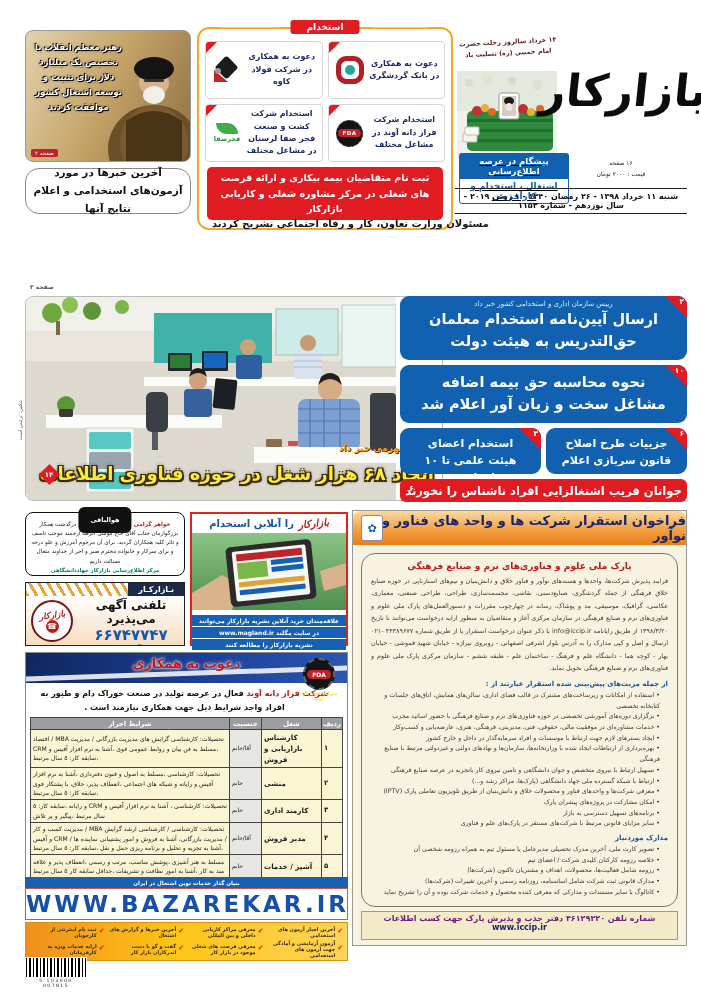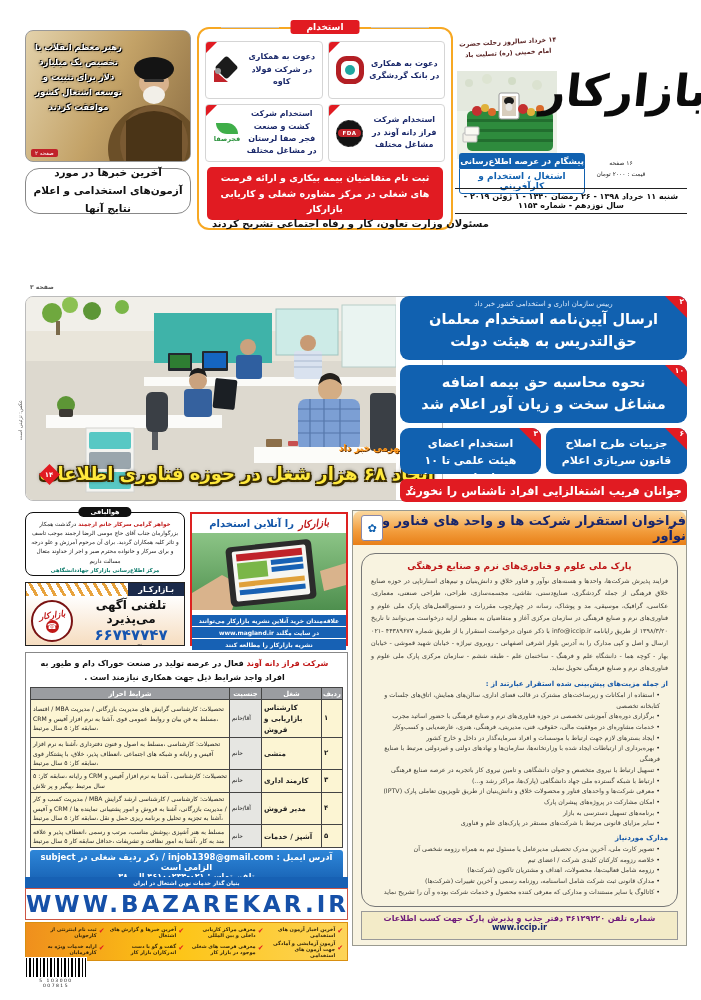--- a/index.html
+++ b/index.html
@@ -5,21 +5,21 @@
   * { margin:0; padding:0; box-sizing:border-box; }
   body { font-family:"DejaVu Sans", sans-serif; background:#888; }
   #page { position:relative; width:701px; height:1000px; background:#ffffff; margin:0 auto; overflow:hidden; }
   .rtl { direction:rtl; }
 
   
   .masthead { position:absolute; left:455px; top:25px; width:232px; height:189px; }
   .memorial { position:absolute; left:2px; top:12px; width:102px; font-size:6.5px; font-weight:bold; color:#5a2424; text-align:center; line-height:1.7; transform:rotate(-3deg); }
   .shrine { position:absolute; left:2px; top:46px; width:100px; height:88px; }
   .logo-big { position:absolute; right:0; top:6px; width:126px; height:118px; display:flex; align-items:center; justify-content:center; font-size:44px; font-weight:bold; color:#0b0b0b; transform:skewX(-6deg); letter-spacing:-2px; }
-  .tagline { position:absolute; left:4px; top:128px; width:126px; }
+  .tagline { position:absolute; left:4px; top:128px; width:110px;text-decoration:underline; }
   .tagline .t1 { background:#1161b0; color:#fff; font-size:8.5px; font-weight:bold; text-align:center; padding:2.5px 0; border-radius:3px 3px 0 0; }
   .tagline .t2 { background:#fff; color:#1161b0; font-size:9px; font-weight:bold; text-align:center; padding:2px 0; border:1.5px solid #1161b0; border-radius:0 0 3px 3px; }
   .issue-info { position:absolute; left:134px; top:132px; width:64px; font-size:6px; color:#222; text-align:center; line-height:1.9; }
   .date-bar { position:absolute; bottom:0; left:0; right:0; border-top:1.5px solid #222; border-bottom:1.5px solid #222; padding:3px 0; font-size:8px; font-weight:bold; text-align:center; color:#111; }
 
   
   .emp-panel { position:absolute; left:197px; top:27px; width:256px; height:203px; border:2.5px solid #f7a823; border-radius:12px; background:#fff; }
   .emp-tab { position:absolute; top:-9px; left:50%; transform:translateX(-50%); background:#e11b22; color:#fff; font-size:9px; font-weight:bold; padding:2px 16px; border-radius:3px; white-space:nowrap; }
   .emp-panel::before, .emp-panel::after { content:""; position:absolute; top:-2px; width:58px; border-top:1.5px solid #c9c9c9; }
   .emp-panel::before { left:22px; } .emp-panel::after { right:22px; }
@@ -84,21 +84,21 @@
   .park-para { font-size:6.4px; color:#3a3a33; text-align:justify; line-height:1.95; direction:rtl; }
   .park-sub { color:#1356a8; font-weight:bold; font-size:7px; margin:5px 0 2px; }
   .bullet { font-size:6.3px; color:#3a3a33; line-height:1.7; direction:rtl; padding-right:8px; }
   .bullet::before { content:"• "; color:#222; }
   .park-footer { position:absolute; left:8px; right:8px; bottom:5px; height:29px; background:#f3ebc8; border:1px solid #999; text-align:center; padding-top:2px; }
   .park-footer .l1 { font-size:8px; font-weight:bold; color:#6d1a7a; }
   .park-footer .l2 { font-size:8px; font-weight:bold; color:#17256b; }
 
   
   .condolence { position:absolute; left:25px; top:512px; width:160px; height:64px; border:1.5px solid #111; border-radius:8px; background:#fff; padding:7px 5px 2px; }
-  .cond-ribbon { position:absolute; top:-6px; left:50%; transform:translateX(-50%); background:#111; color:#fff; font-size:6.5px; font-weight:bold; padding:1px 12px; border-radius:6px; }
+  .cond-ribbon { position:absolute; top:-6px; left:50%; transform:translateX(-50%); background:#111; color:#fff; font-size:6.5px; font-weight:bold; padding:9px 12px; border-radius:6px; }
   .cond-body { font-size:5.7px; color:#222; text-align:center; line-height:1.6; direction:rtl; }
   .cond-body .hl { color:#c01818; font-weight:bold; }
   .cond-footer { font-size:5.3px; color:#0a7a6a; text-align:center; margin-top:1px; font-weight:bold; }
 
   
   .phonebox { position:absolute; left:25px; top:582px; width:160px; height:64px; border:1px solid #222; background:linear-gradient(180deg,#fff 20%,#f6ddc0); overflow:hidden; }
   .pb-top { display:flex; direction:rtl; height:13px; }
   .pb-brand { background:#1b2a4a; color:#fff; font-size:8px; font-weight:bold; padding:0 10px; display:flex; align-items:center; }
   .pb-stripes { flex:1; background:repeating-linear-gradient(60deg,#e8a33d 0 3px, transparent 3px 8px); }
   .pb-title { font-size:12px; font-weight:bold; color:#111; text-align:center; padding-left:52px; margin-top:2px; }
@@ -420,20 +420,29 @@
         <rect x="46" y="46" width="66" height="5" fill="#e0a13a"></rect>
         <rect x="46" y="54" width="66" height="5" fill="#1761b4"></rect>
       </g>
     </svg>
     <div class="on-strip">علاقه‌مندان خرید آنلاین نشریه بازارکار می‌توانند</div>
     <div class="on-strip">در سایت مگلند www.magland.ir</div>
     <div class="on-strip">نشریه بازارکار را مطالعه کنند</div>
   </div>
 
   <div class="fda">
+    <div class="fda-head">
+      <div class="ttl rtl">دعوت به همکاری</div>
+      <div class="fda-biglogo">
+        <div class="circ">
+            <b>FDA</b>
+          </div>
+        <div class="cap">شرکت فراز دانه آوند</div>
+      </div>
+    </div>
     <div class="fda-intro">
       <span class="hl">شرکت فراز دانه آوند</span><span> فعال در عرصه تولید در صنعت خوراک دام و طیور به افراد واجد شرایط ذیل جهت همکاری نیازمند است .</span>
     </div>
     <table>
       <tbody>
           <tr>
         <th>ردیف</th>
         <th>شغل</th>
         <th>جنسیت</th>
         <th>شرایط احراز</th>

